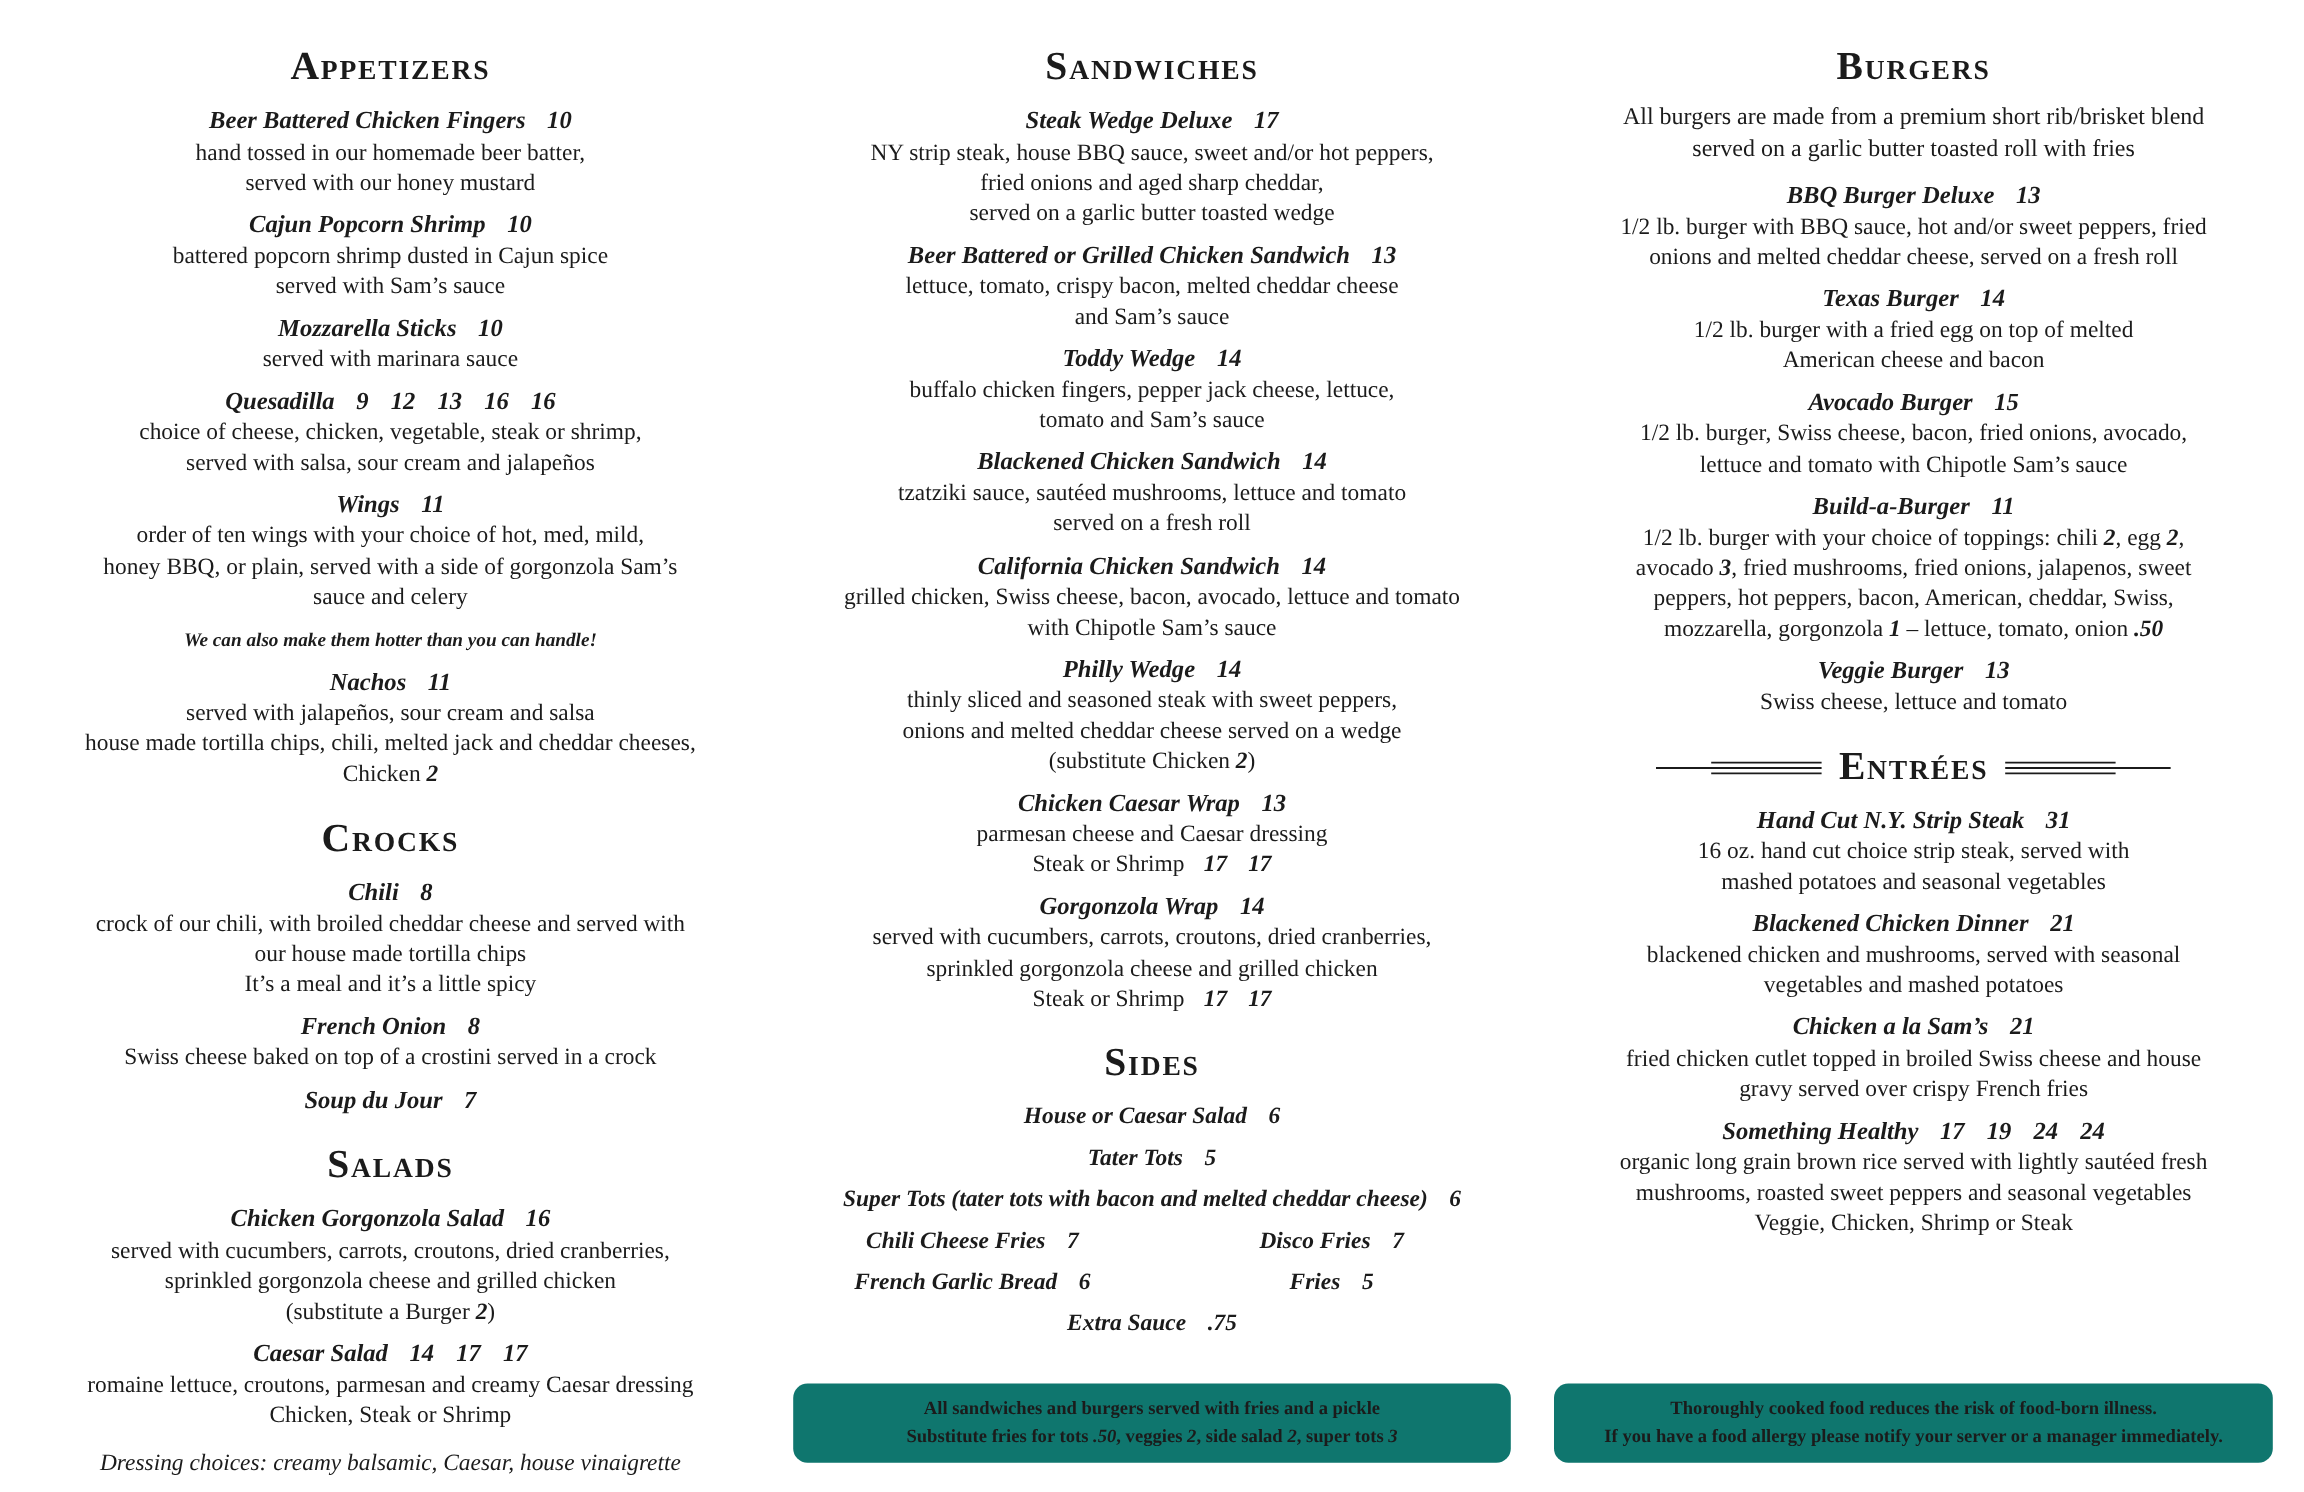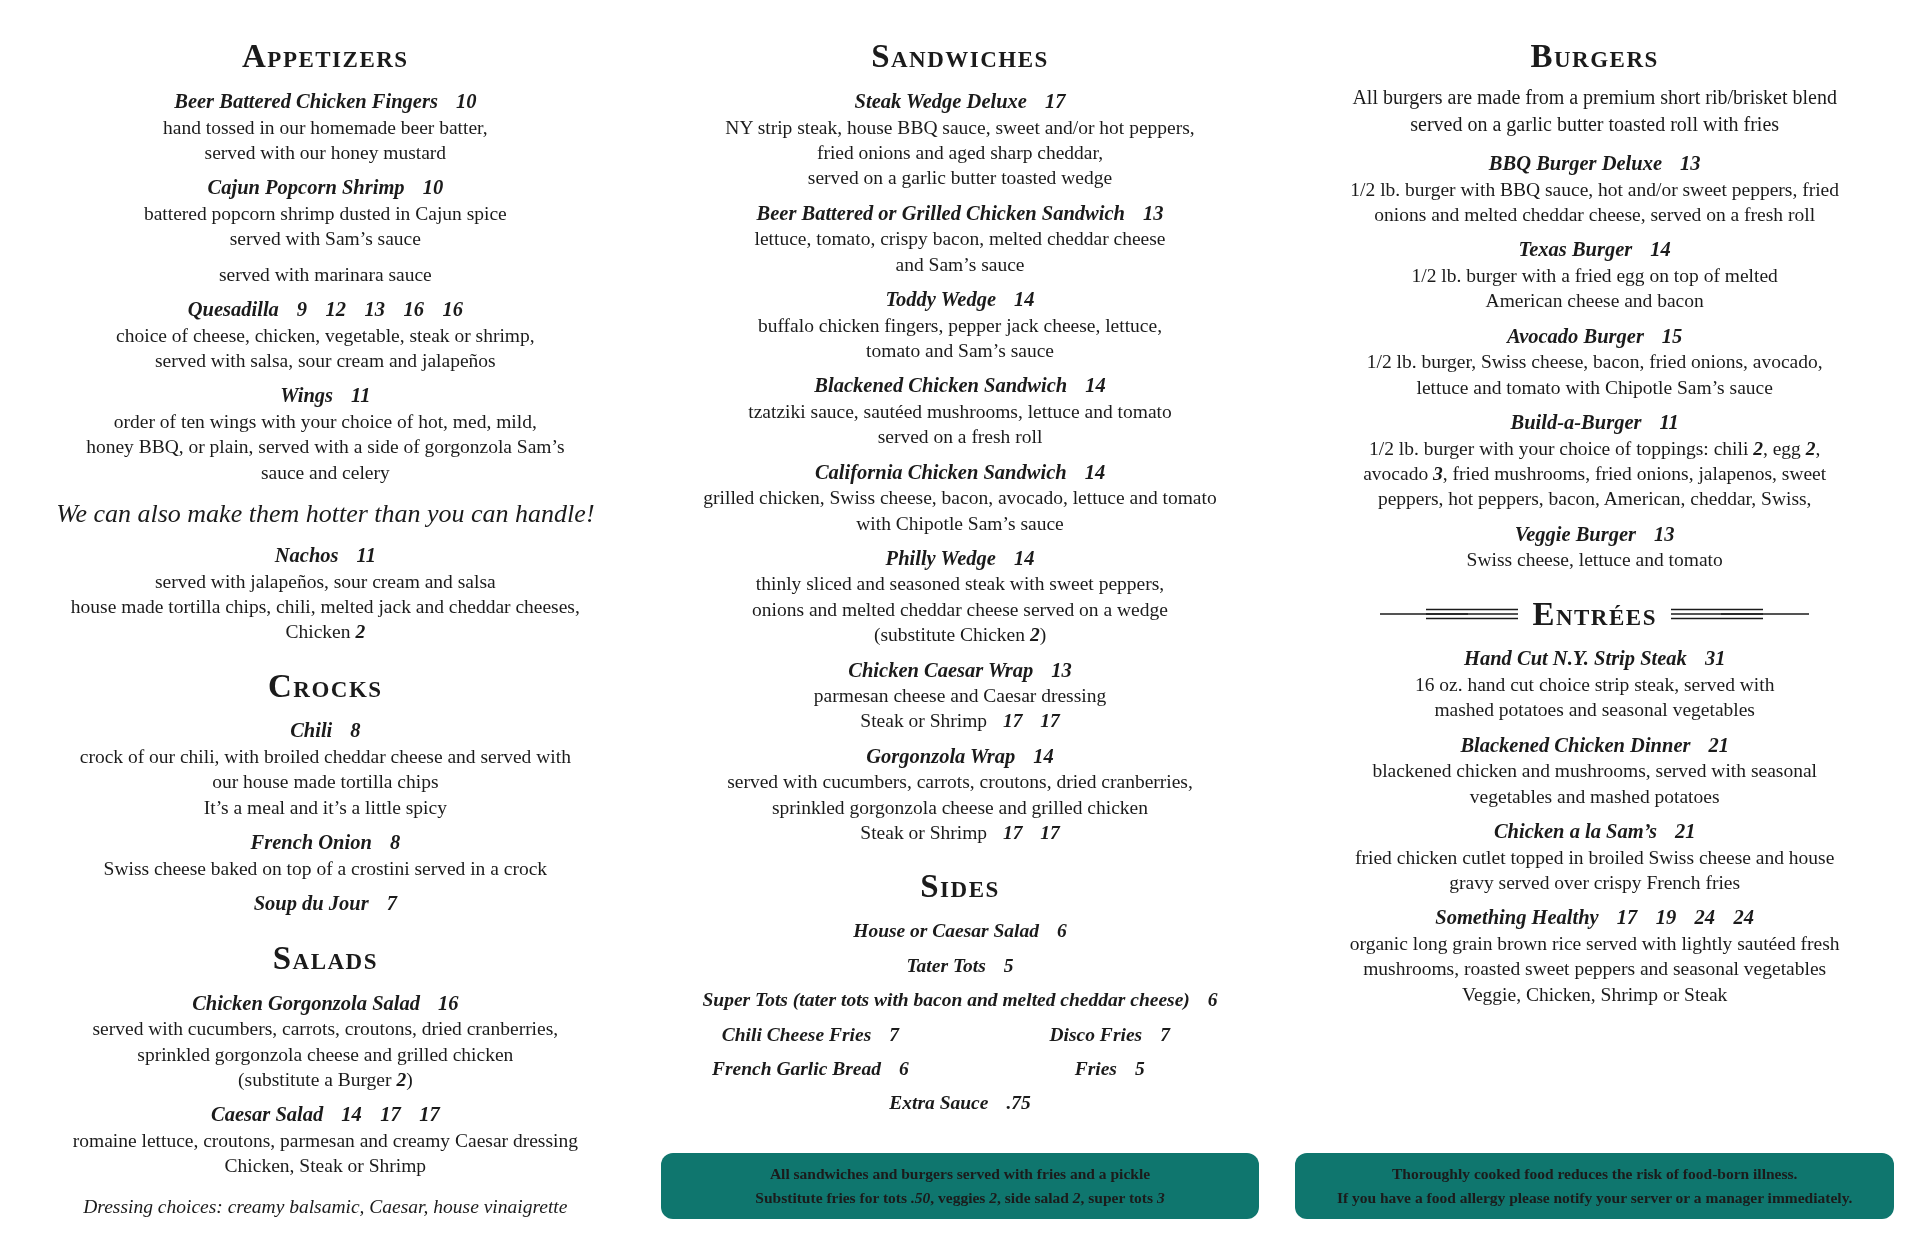--- a/index.html
+++ b/index.html
@@ -23,21 +23,21 @@
   .item { margin:5px 0; }
   .head {
     font-weight:700; font-style:italic; font-size:20.5px;
     line-height:1.25; text-align:center; white-space:nowrap;
   }
   .sides-head { font-size:19.5px; }
   .pr { margin-left:18px; word-spacing:0.65em; }
   .desc { font-size:19.5px; line-height:1.3; text-align:center; }
   .b { font-weight:700; font-style:italic; }
   .bp { font-weight:700; font-style:italic; margin-left:16px; word-spacing:0.65em; }
-  .standalone { font-weight:400; font-style:italic; font-size:26px; text-align:center; margin:9px 0; }
+  .standalone { font-weight:700; font-style:italic; font-size:16px; text-align:center; margin:9px 0; }
   .italic-note { font-style:italic; font-size:19.5px; text-align:center; margin-top:12px; }
   .intro { font-size:20px; line-height:1.35; text-align:center; margin-bottom:8px; }
   .sides-grid-row { display:flex; margin:5px 0; }
   .sides-cell { flex:1 1 0; }
   .graybox {
     background:#0f766e; border-radius:12px;
     margin:26px 0 24px; margin-top:auto;
     padding:9px 10px; text-align:center;
     font-weight:700; font-size:15.5px; line-height:1.55;
   }
@@ -56,20 +56,21 @@
       <div class="desc">served with our honey mustard</div>
     </div>
 
     <div class="item">
       <div class="head"><span class="nm">Cajun Popcorn Shrimp</span><span class="pr">10</span></div>
       <div class="desc">battered popcorn shrimp dusted in Cajun spice</div>
       <div class="desc">served with Sam’s sauce</div>
     </div>
 
     <div class="item">
+      <div class="head"><span class="nm">Mozzarella Sticks</span><span class="pr">10</span></div>
       <div class="desc">served with marinara sauce</div>
     </div>
 
     <div class="item">
       <div class="head"><span class="nm">Quesadilla</span><span class="pr">9 12 13 16 16</span></div>
       <div class="desc">choice of cheese, chicken, vegetable, steak or shrimp,</div>
       <div class="desc">served with salsa, sour cream and jalapeños</div>
     </div>
 
     <div class="item">
@@ -233,20 +234,21 @@
       <div class="head"><span class="nm">Avocado Burger</span><span class="pr">15</span></div>
       <div class="desc">1/2 lb. burger, Swiss cheese, bacon, fried onions, avocado,</div>
       <div class="desc">lettuce and tomato with Chipotle Sam’s sauce</div>
     </div>
 
     <div class="item">
       <div class="head"><span class="nm">Build-a-Burger</span><span class="pr">11</span></div>
       <div class="desc"><span>1/2 lb. burger with your choice of toppings: chili </span><span class="b">2</span><span>, egg </span><span class="b">2</span><span>,</span></div>
       <div class="desc"><span>avocado </span><span class="b">3</span><span>, fried mushrooms, fried onions, jalapenos, sweet</span></div>
       <div class="desc"><span>peppers, hot peppers, bacon, American, cheddar, Swiss,</span></div>
+      <div class="desc"><span>mozzarella, gorgonzola </span><span class="b">1</span><span> – lettuce, tomato, onion </span><span class="b">.50</span></div>
     </div>
 
     <div class="item">
       <div class="head"><span class="nm">Veggie Burger</span><span class="pr">13</span></div>
       <div class="desc">Swiss cheese, lettuce and tomato</div>
     </div>
 
     <div class="sec-title entrees-title">
       <span class="flourish">
         <svg width="140" height="18" viewBox="0 0 140 18">

